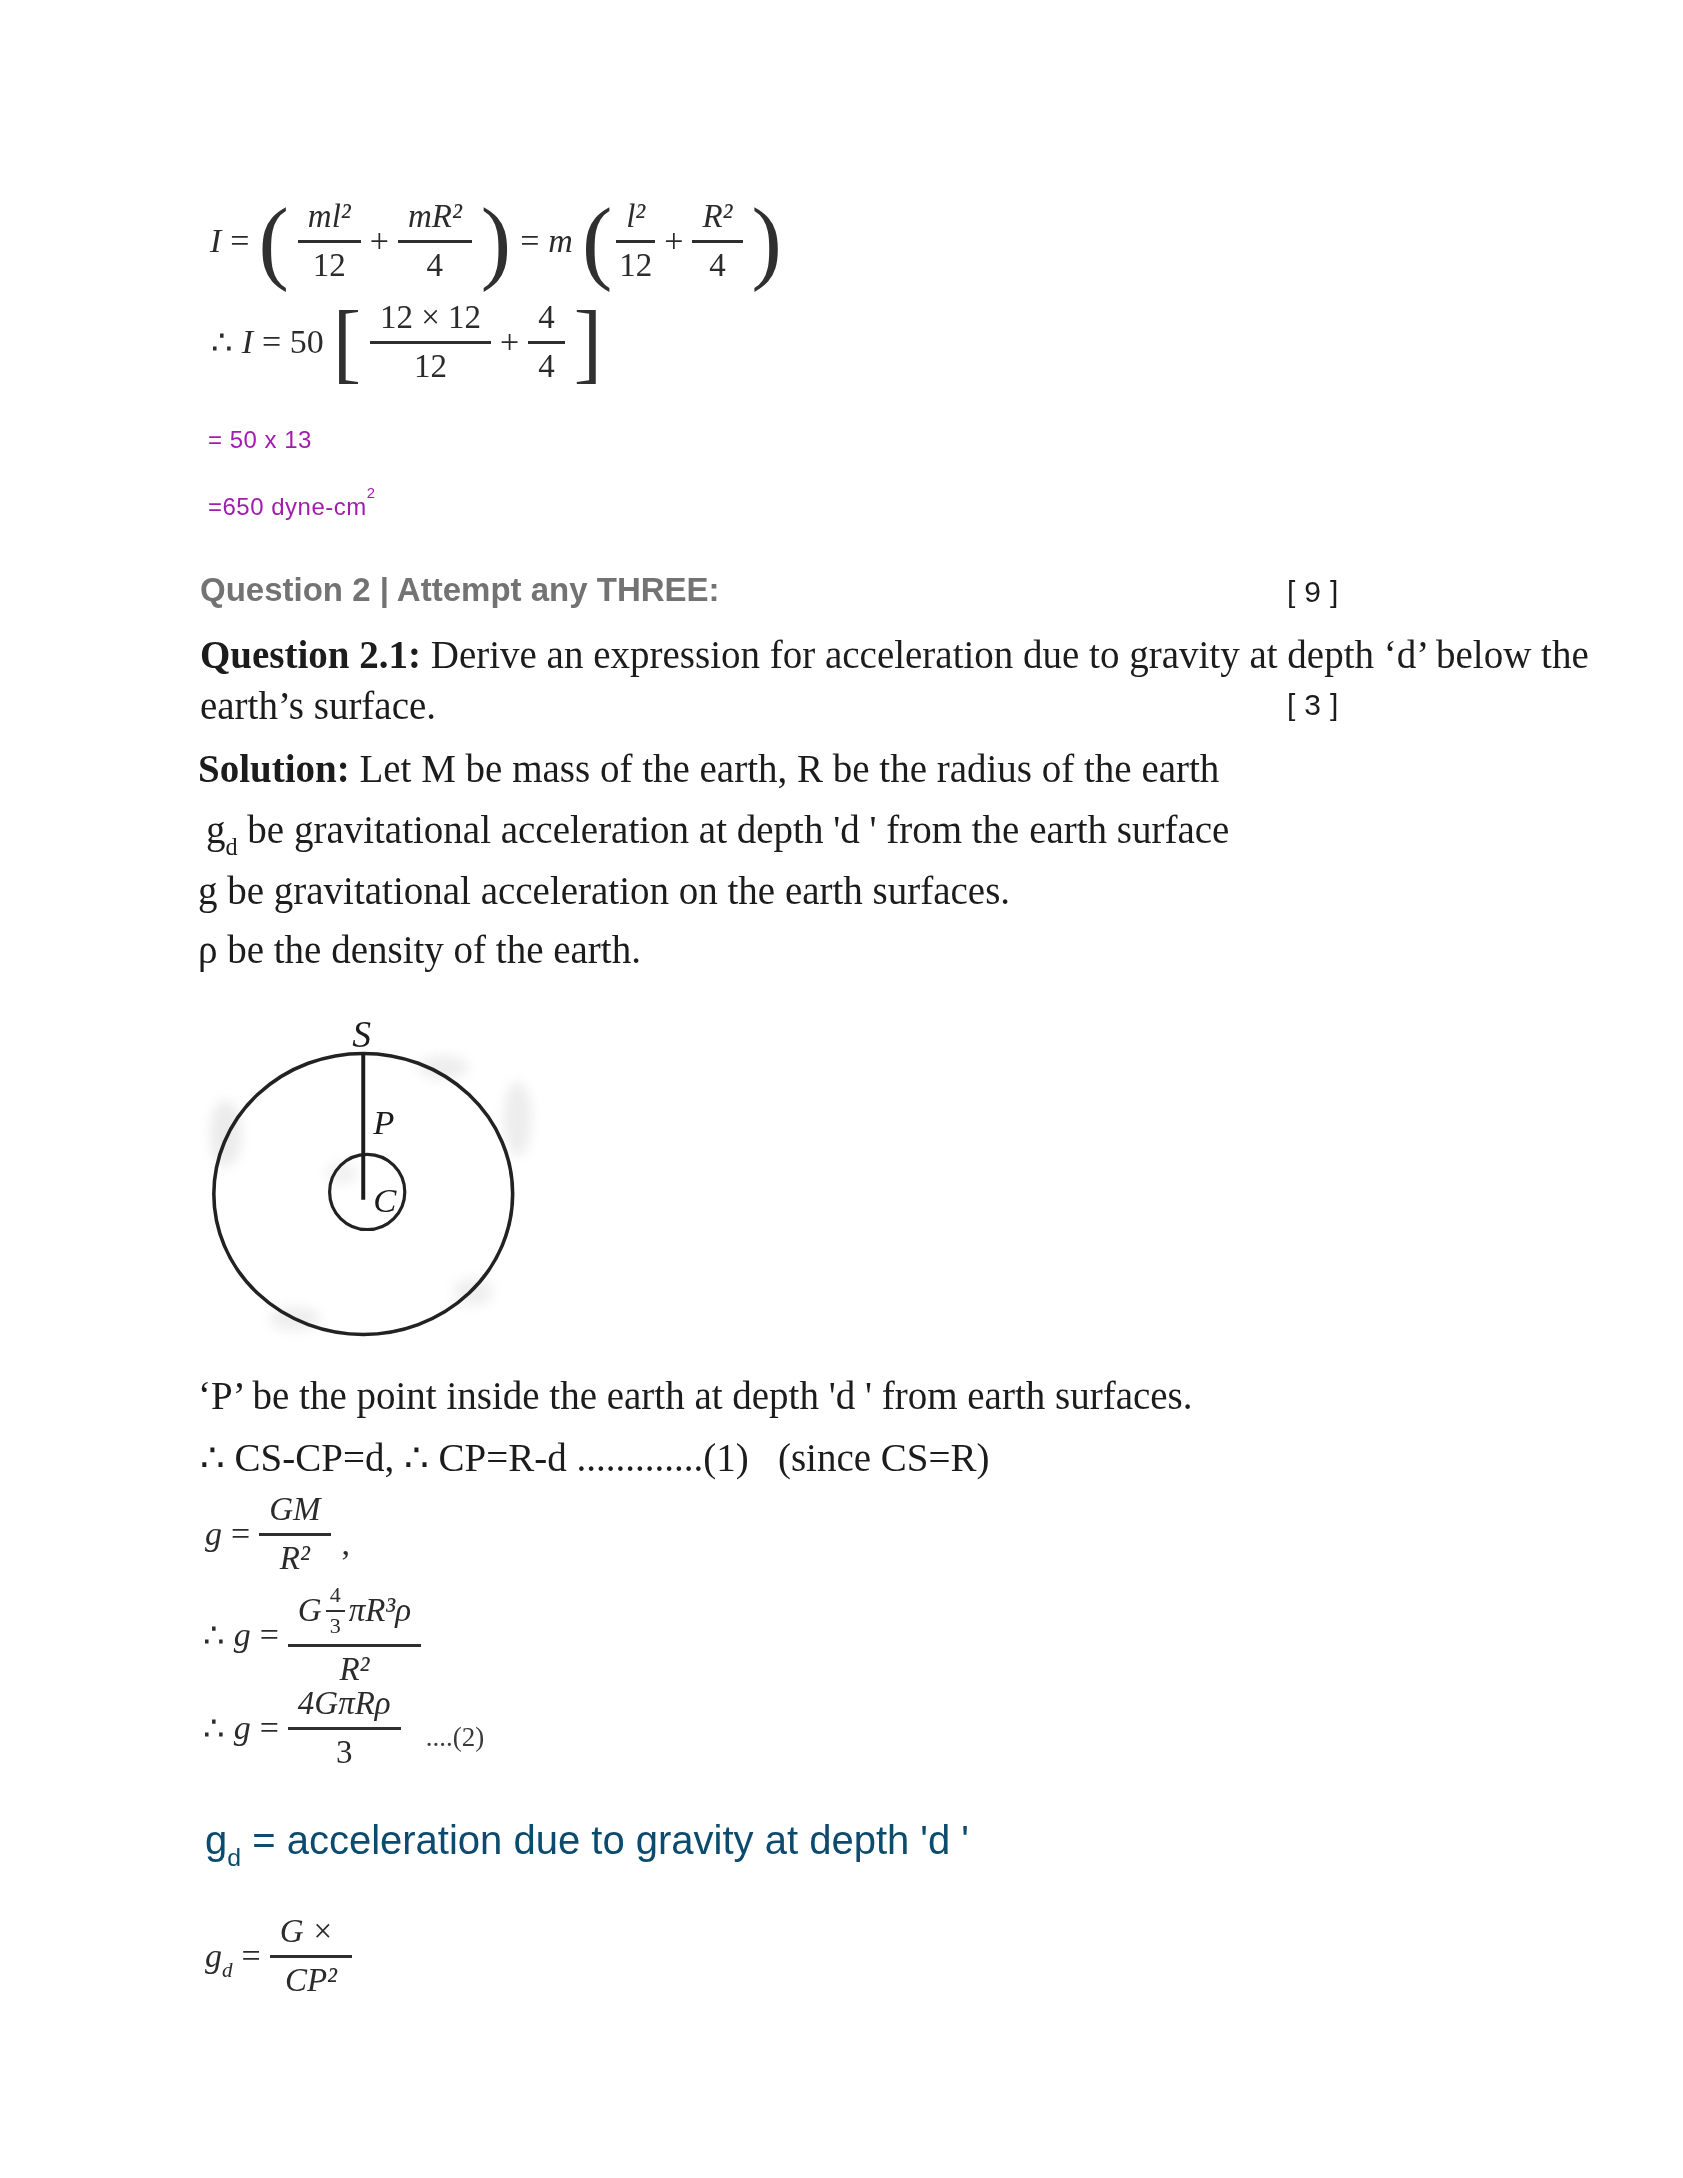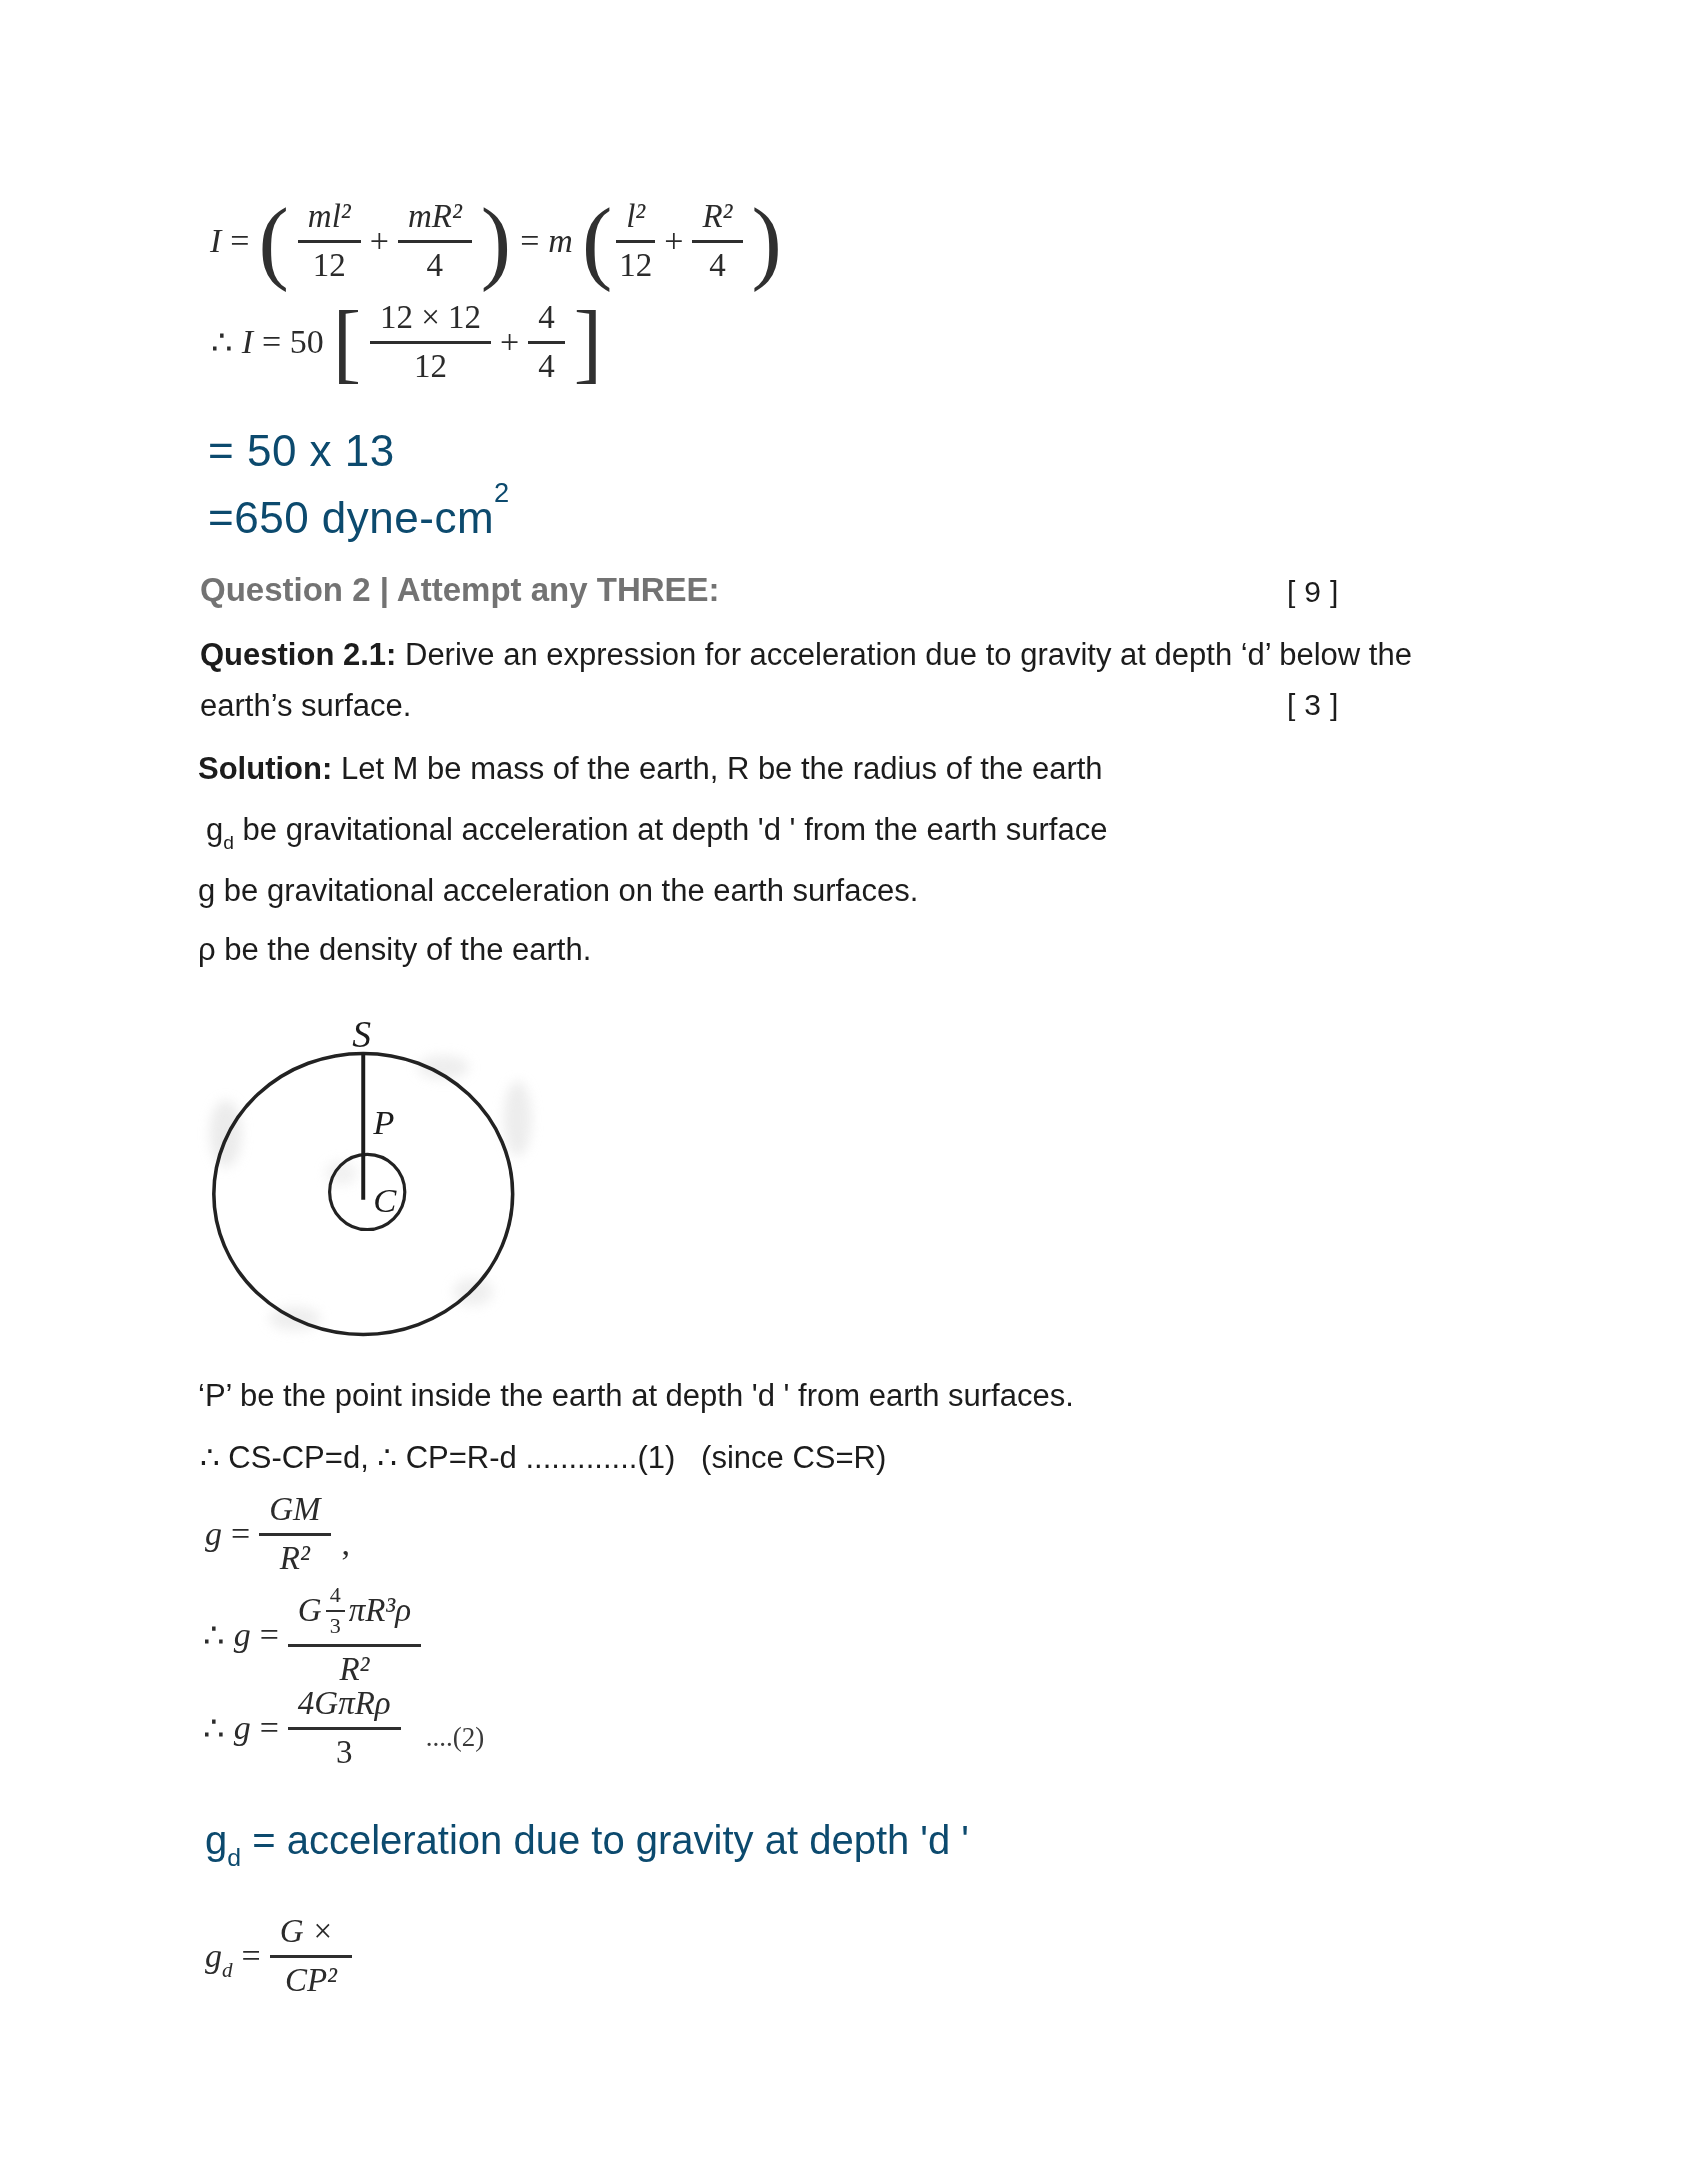--- a/index.html
+++ b/index.html
@@ -5,32 +5,32 @@
   html, body { margin:0; padding:0; }
   body {
     width:1683px; height:2178px; position:relative;
     background:#ffffff; overflow:hidden;
     font-family:"Liberation Sans", sans-serif;
     color:#1d1d1d;
   }
   .abs { position:absolute; }
 
   
-  .body-line { font-size:31px; line-height:40px; color:#1c1c1c; white-space:nowrap; }
+  .body-line { font-size:39px; line-height:40px; color:#1c1c1c; white-space:nowrap;font-family:Liberation Serif, serif; }
   .b { font-weight:700; }
   .pre { white-space:pre; }
   sub.sd { font-size:0.62em; line-height:0; position:relative; bottom:-0.12em; }
   sup.sp { font-size:0.62em; line-height:0; position:relative; top:-0.55em; }
 
   
   .heading { font-size:33px; font-weight:700; color:#737373; white-space:nowrap; }
   .marks { font-size:30px; letter-spacing:9px; color:#1c1c1c; white-space:nowrap; }
 
   
-  .imgline { font-size:44px; color:#0c4a6e; letter-spacing:0.5px; white-space:nowrap; }
+  .imgline { font-size:24px; color:#a21caf; letter-spacing:0.5px; white-space:nowrap; }
   .imgline2 { font-size:40px; color:#0c4a6e; white-space:nowrap; }
 
   
   .mathline {
     font-family:"Liberation Serif", serif; font-style:italic;
     font-size:34px; color:#2b2b2b;
     display:flex; align-items:center; white-space:nowrap;
   }
   .mathline > * { margin-right:9px; }
   .mathline > *:last-child { margin-right:0; }

